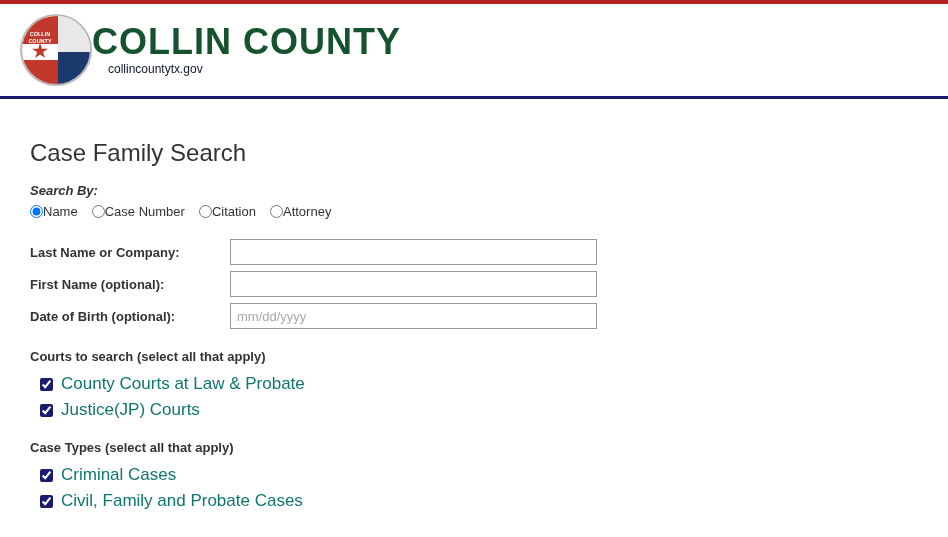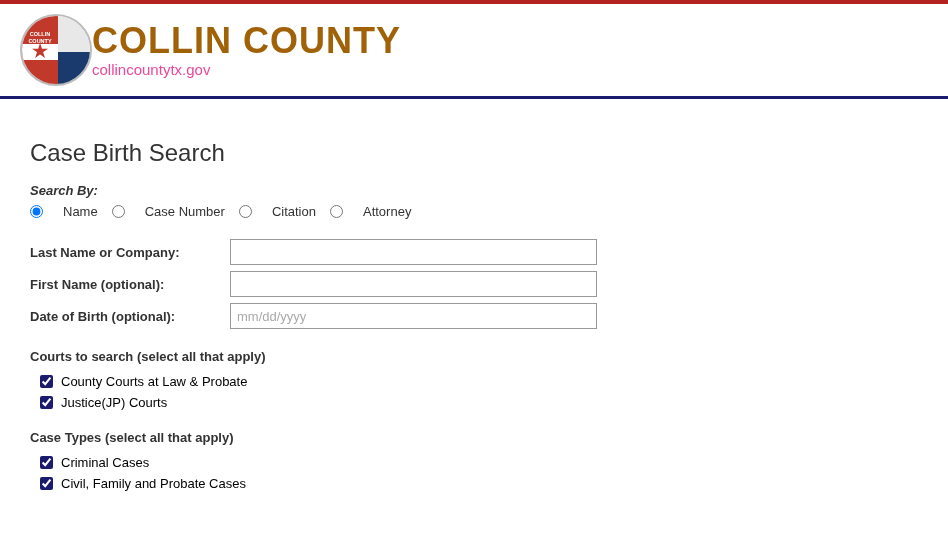--- a/index.html
+++ b/index.html
@@ -9,28 +9,29 @@
     .header {
       display: flex;
       align-items: center;
       padding: 10px 20px;
       background: #fff;
     }
     .logo-text-block { display: flex; flex-direction: column; justify-content: center; }
     .logo-county-text {
       font-size: 36px;
       font-weight: bold;
-      color: #a16207;
+      color: #14532d;
       line-height: 1;
       letter-spacing: 1px;
     }
     .logo-website {
-      font-size: 15px;
-      color: #ec4899;
+      font-size: 12px;
+      color: #0f172a;
       margin-top: 2px;
+      margin-left: 16px;
     }
 
     
     .header-divider-top {
       height: 4px;
       background: #b22222;
     }
     .header-divider-bottom {
       height: 3px;
       background: #1a1a6e;
@@ -55,21 +56,21 @@
     }
     .radio-group {
       display: flex;
       align-items: center;
       gap: 14px;
       margin-bottom: 20px;
     }
     .radio-item {
       display: flex;
       align-items: center;
-      gap: 20px;
+      gap: 0;
       cursor: pointer;
     }
     .radio-item input[type="radio"] {
       margin: 0;
       cursor: pointer;
     }
     .radio-item label {
       cursor: pointer;
       font-size: 13px;
     }
@@ -113,22 +114,22 @@
       gap: 8px;
       margin-bottom: 6px;
       margin-left: 10px;
     }
     .checkbox-item input[type="checkbox"] {
       margin: 0;
       cursor: pointer;
       accent-color: #1a1a6e;
     }
     .checkbox-item label {
-      color: #000000;
-      font-size: 13px;
+      color: #0f766e;
+      font-size: 17px;
       cursor: pointer;
     }
     .section-group {
       margin-bottom: 20px;
     }
 
     
     .tx-flag {
       width: 72px;
       height: 72px;
@@ -167,21 +168,21 @@
   <div class="logo-text-block">
     <div class="logo-county-text">COLLIN COUNTY</div>
     <div class="logo-website">collincountytx.gov</div>
   </div>
 </div>
 
 <div class="header-divider-bottom"></div>
 
 <div class="main-content">
 
-  <h1 class="page-title">Case Birth Search</h1>
+  <h1 class="page-title">Case Family Search</h1>
 
   <div class="search-by-label">Search By:</div>
 
   <div class="radio-group">
     <div class="radio-item">
       <input type="radio" name="searchby" id="rb-name" checked="" style="">
       <label for="rb-name">Name</label>
     </div>
     <div class="radio-item">
       <input type="radio" name="searchby" id="rb-casenumber" style="">

